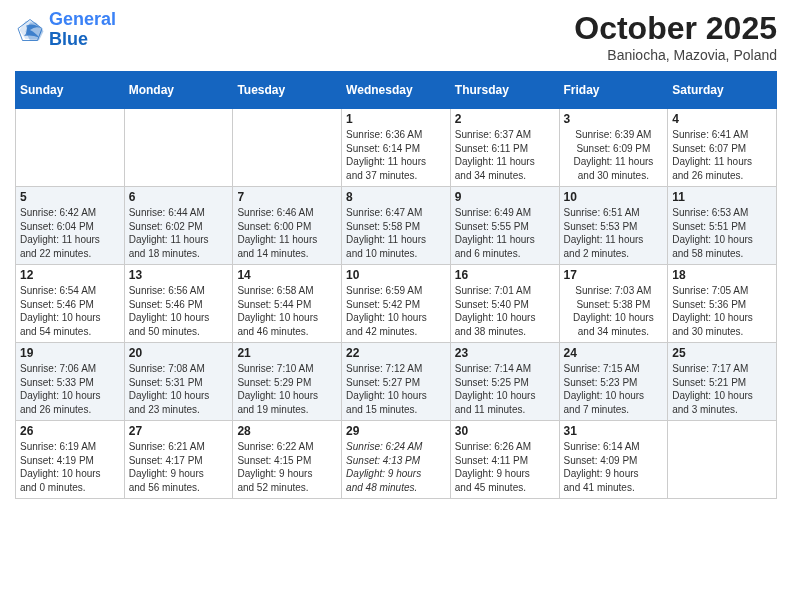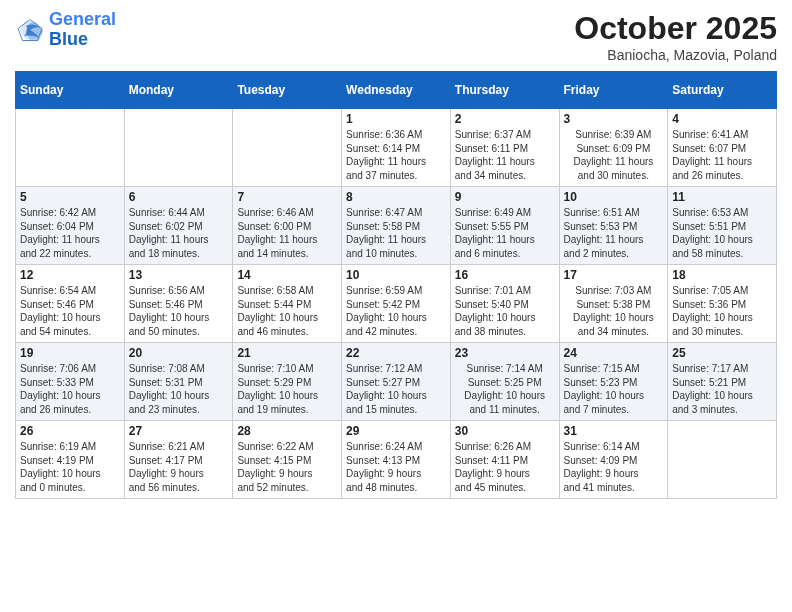--- a/index.html
+++ b/index.html
@@ -290,21 +290,21 @@
           </td>
           <td>
             <span class="day-number">22</span>
             <div class="day-info" style="white-space: pre-line;">Sunrise: 7:12 AM
 Sunset: 5:27 PM
 Daylight: 10 hours
 and 15 minutes.</div>
           </td>
           <td>
             <span class="day-number">23</span>
-            <div class="day-info" style="white-space: pre-line; text-align: center;">Sunrise: 7:14 AM
+            <div class="day-info" style="white-space: pre-line;">Sunrise: 7:14 AM
 Sunset: 5:25 PM
 Daylight: 10 hours
 and 11 minutes.</div>
           </td>
           <td>
             <span class="day-number">24</span>
             <div class="day-info" style="white-space: pre-line;">Sunrise: 7:15 AM
 Sunset: 5:23 PM
 Daylight: 10 hours
 and 7 minutes.</div>
@@ -334,21 +334,21 @@
           </td>
           <td>
             <span class="day-number">28</span>
             <div class="day-info" style="white-space: pre-line;">Sunrise: 6:22 AM
 Sunset: 4:15 PM
 Daylight: 9 hours
 and 52 minutes.</div>
           </td>
           <td>
             <span class="day-number">29</span>
-            <div class="day-info" style="white-space: pre-line;">Sunrise: 6:24 AM
+            <div class="day-info" style="white-space: pre-line; font-style: italic;">Sunrise: 6:24 AM
 Sunset: 4:13 PM
 Daylight: 9 hours
 and 48 minutes.</div>
           </td>
           <td>
             <span class="day-number">30</span>
             <div class="day-info" style="white-space: pre-line;">Sunrise: 6:26 AM
 Sunset: 4:11 PM
 Daylight: 9 hours
 and 45 minutes.</div>

